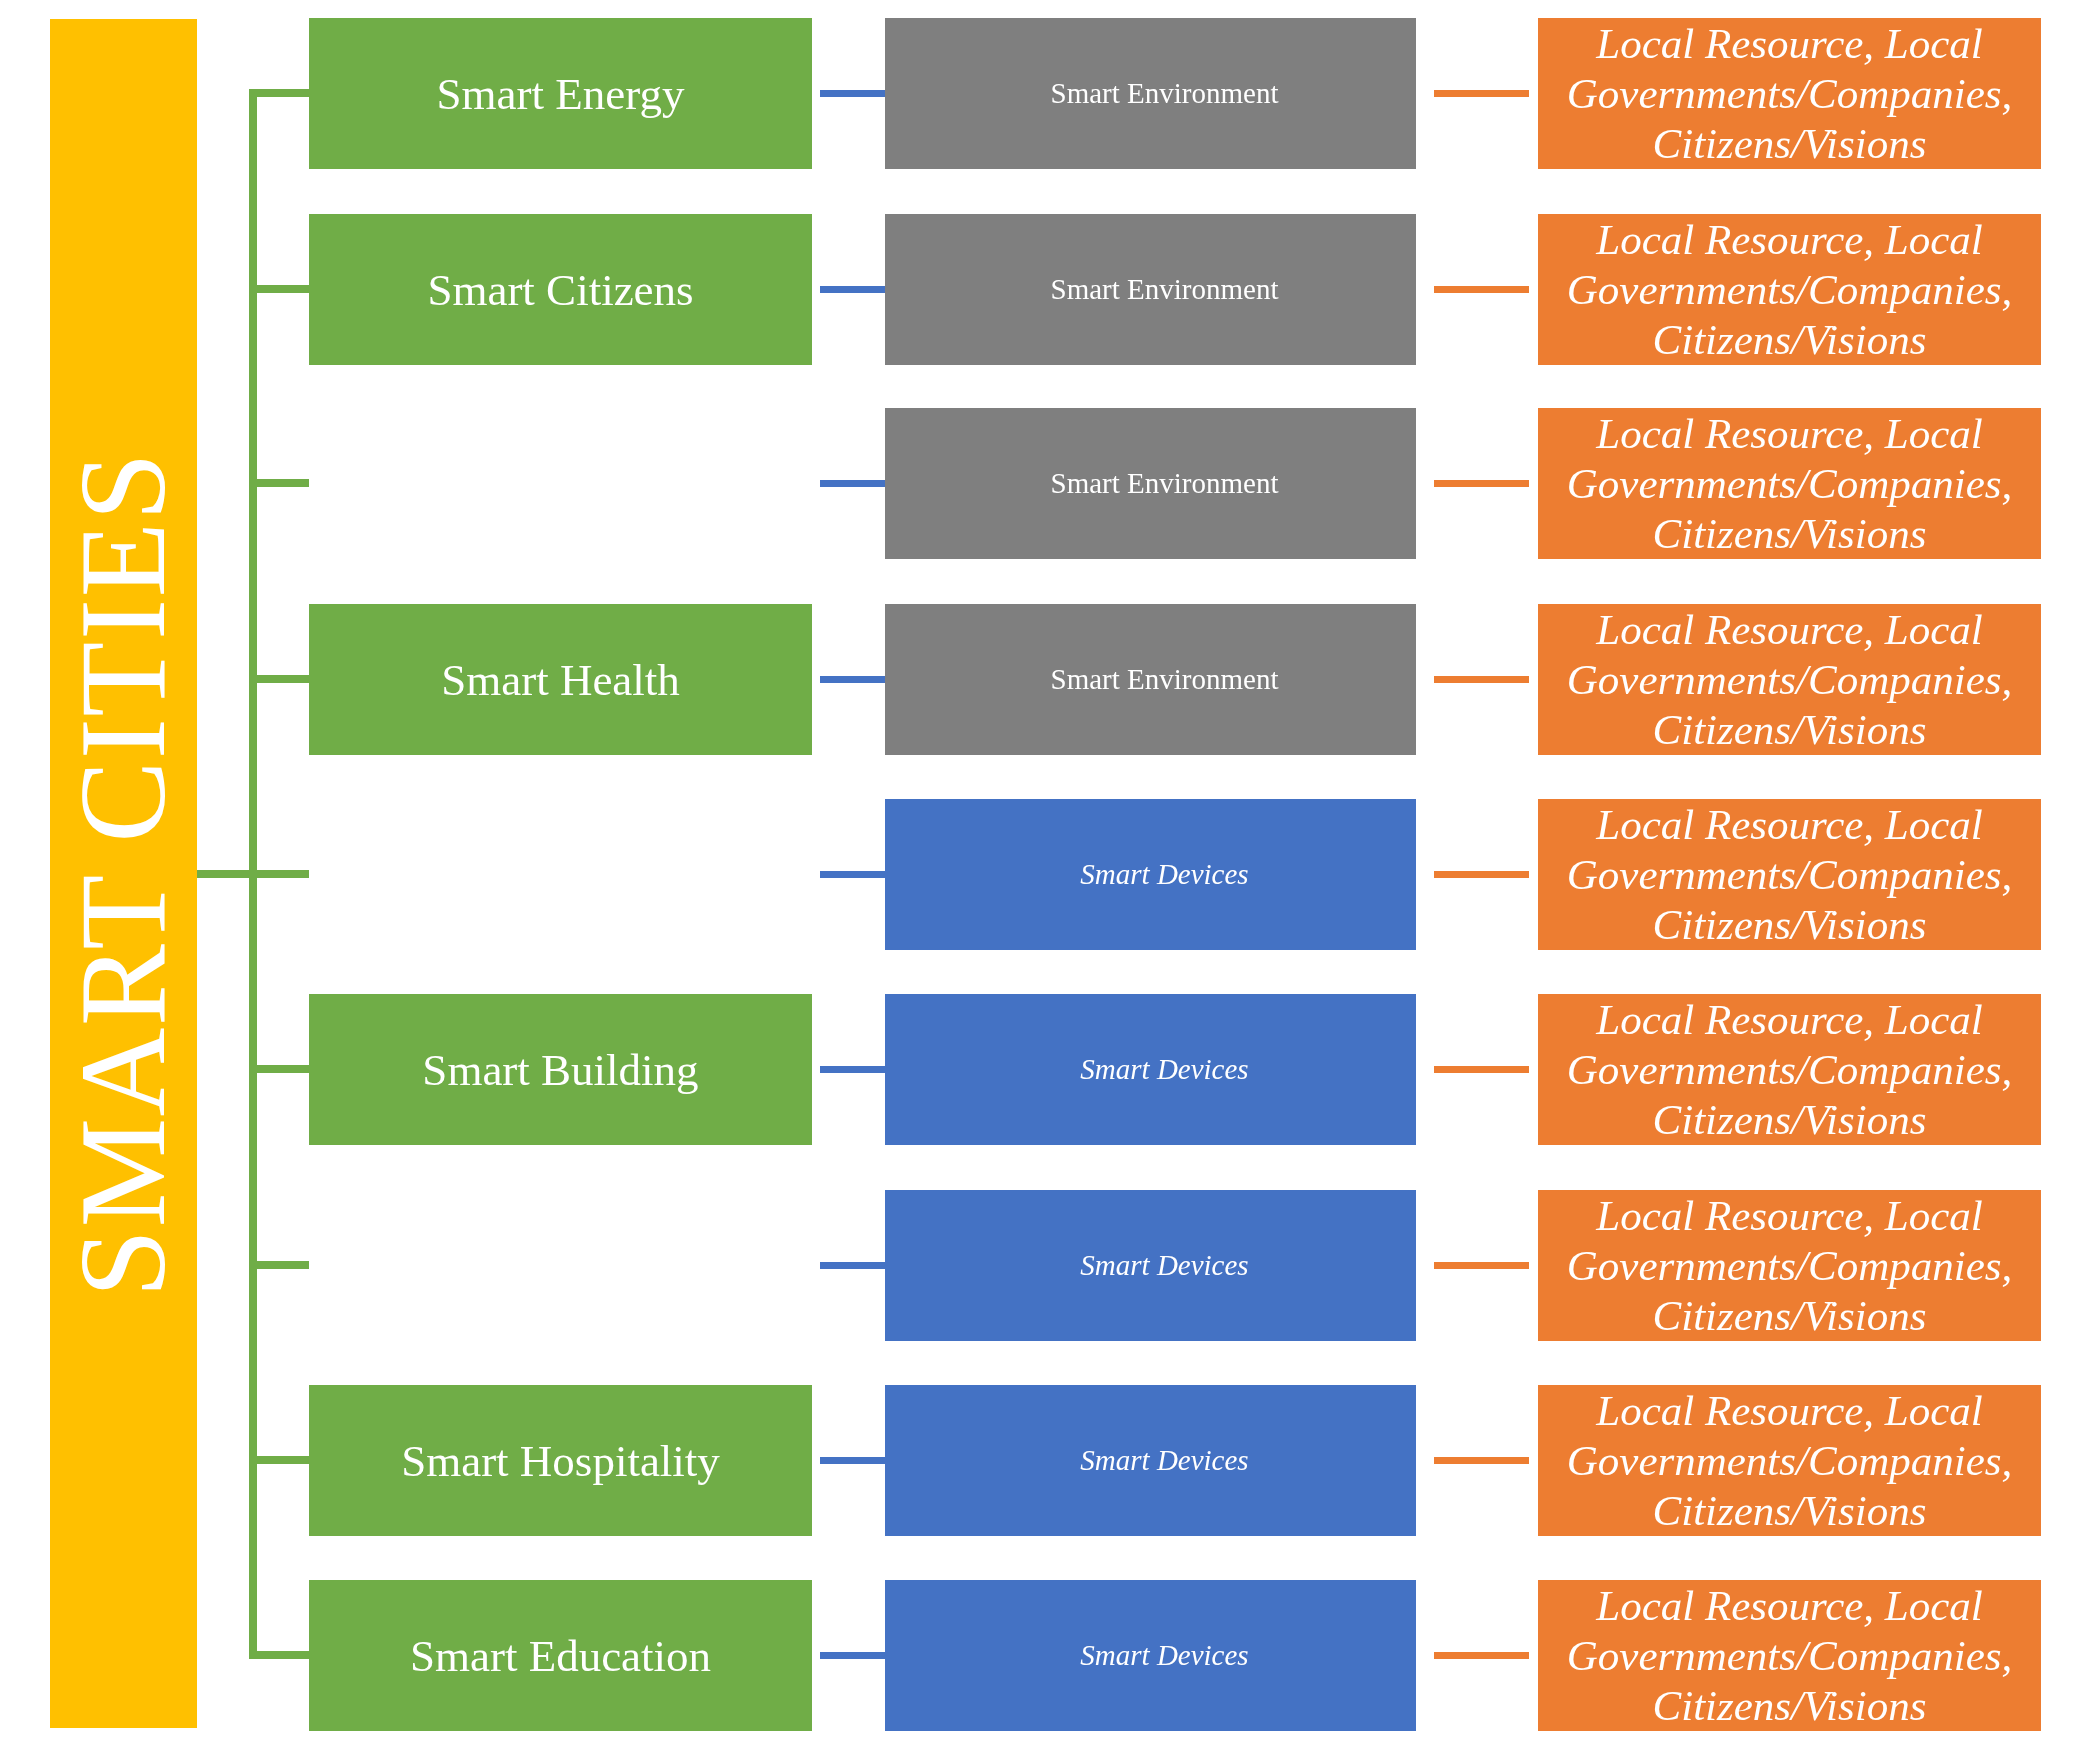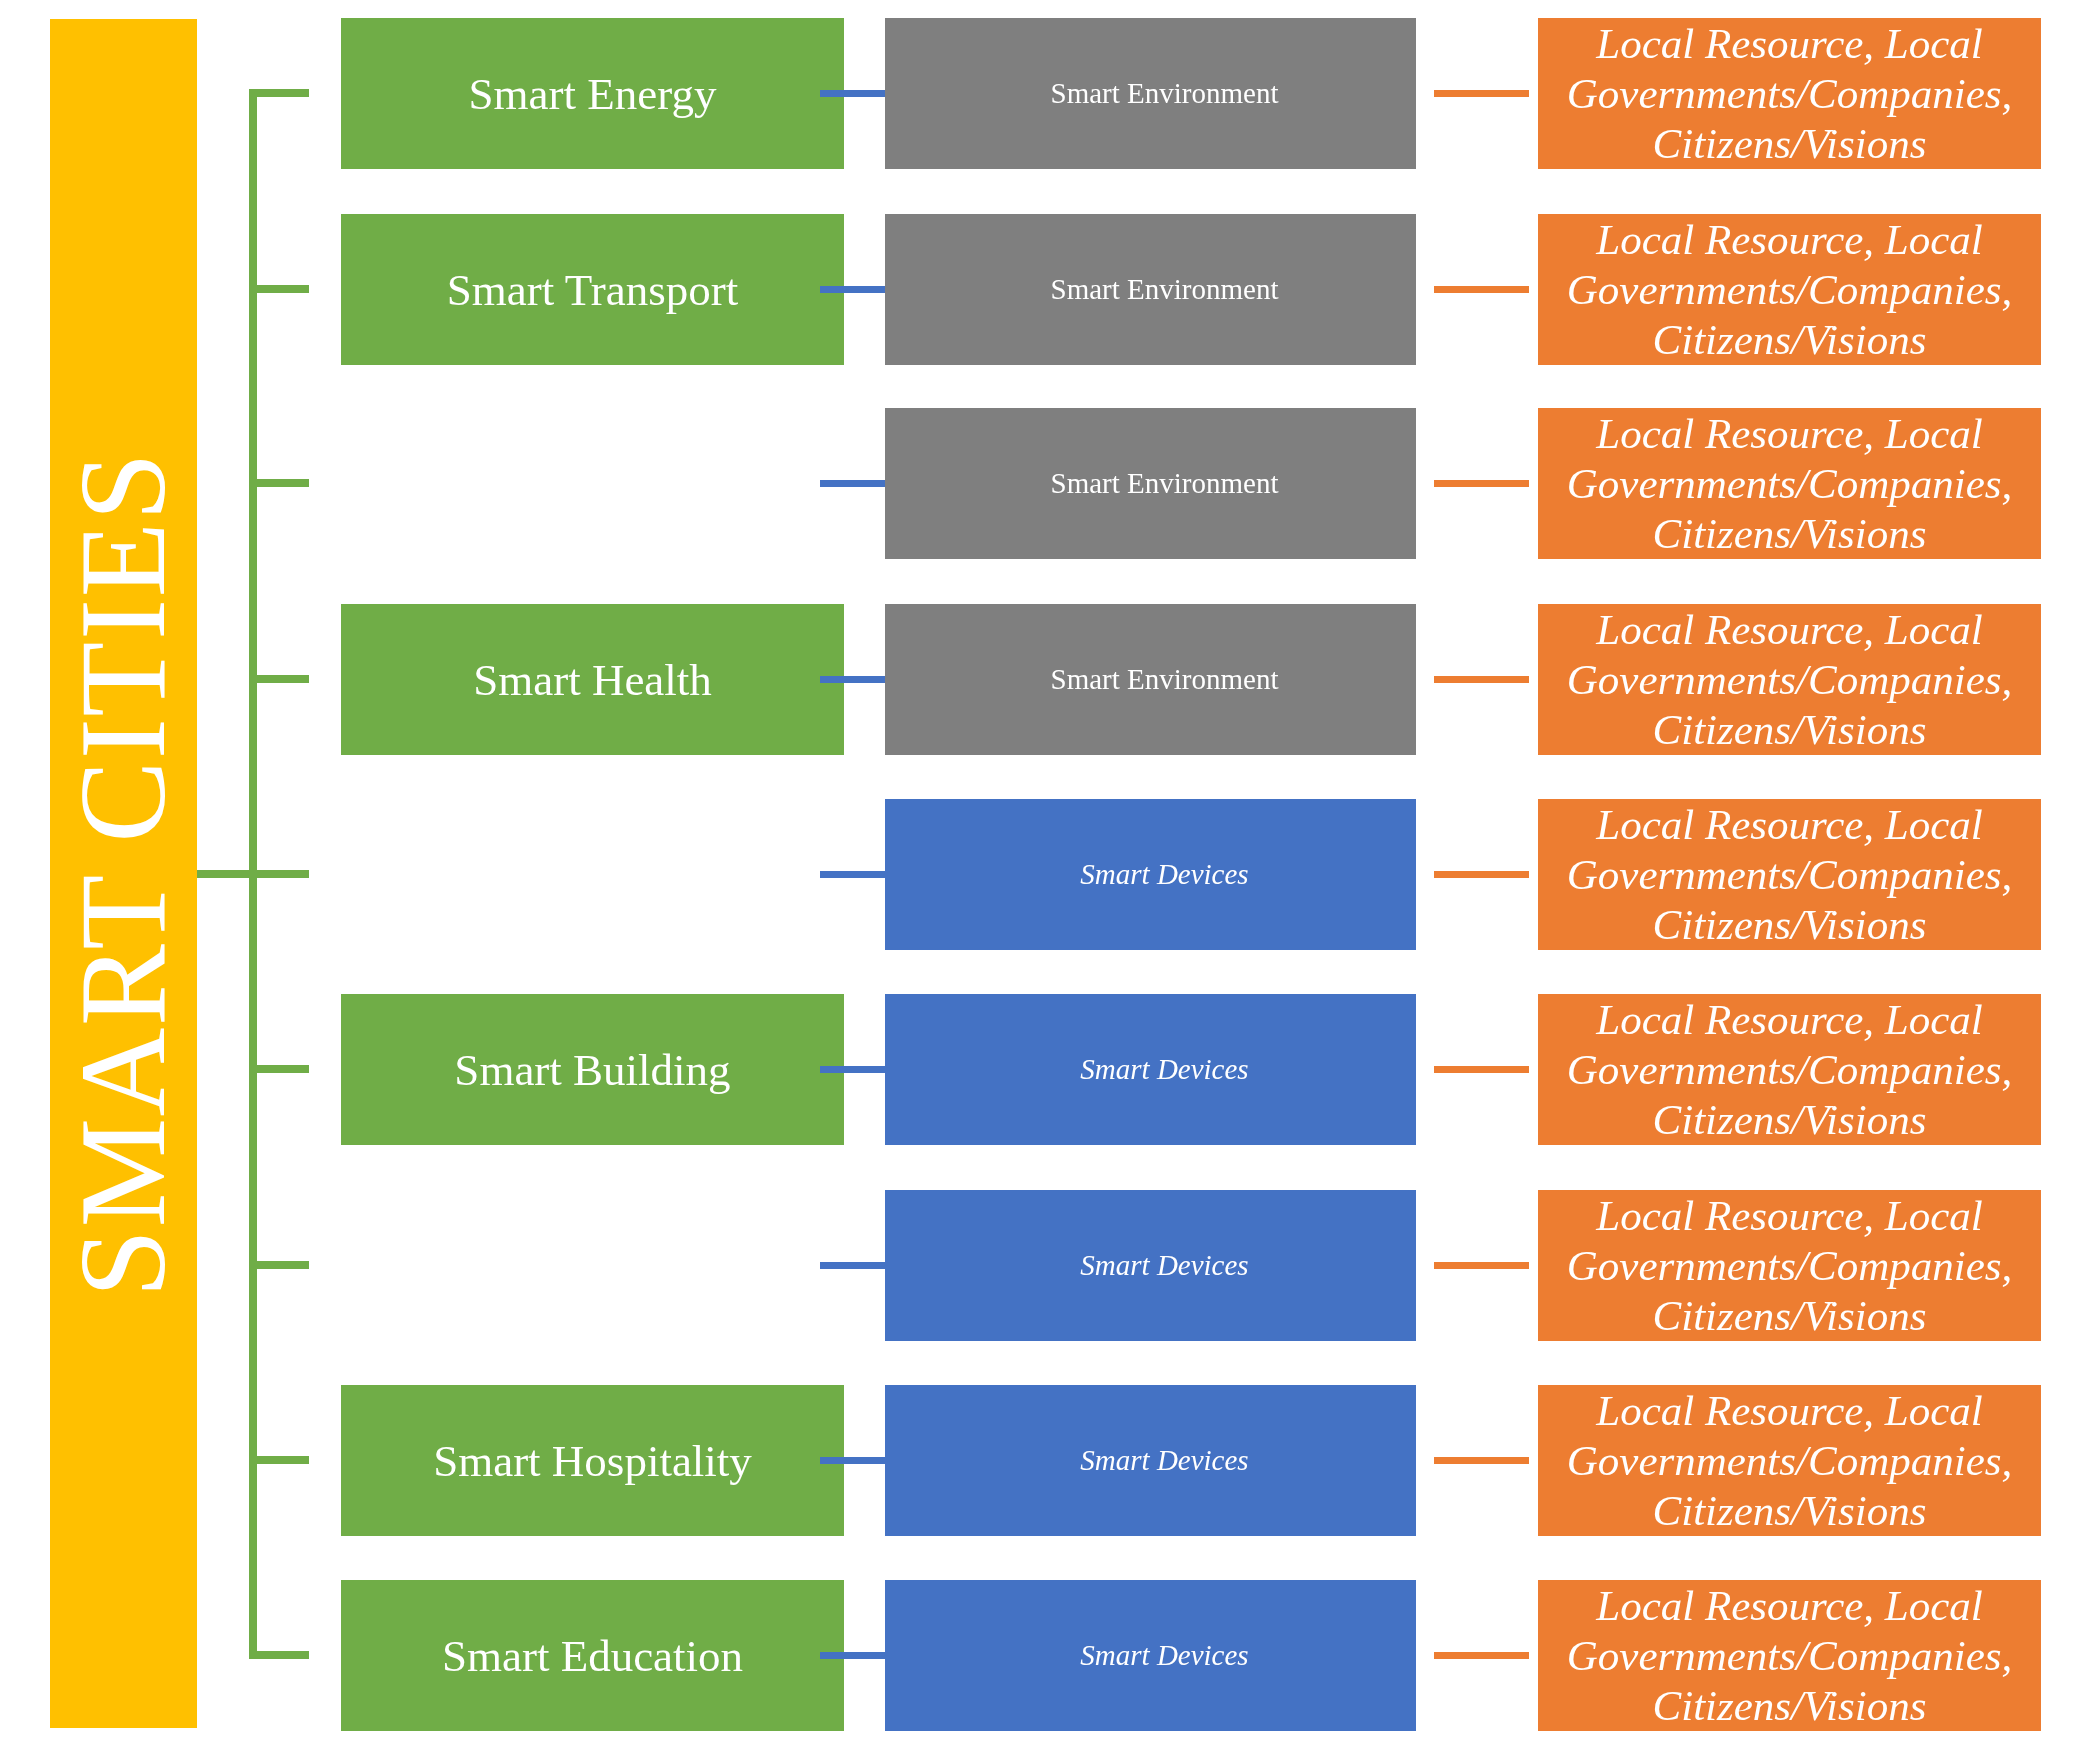--- a/index.html
+++ b/index.html
@@ -27,21 +27,21 @@
   .trunk{position:absolute;left:197px;top:870px;width:111px;height:8.2px;background:#70AD47;}
   .spine{position:absolute;left:249px;top:89px;width:8.2px;height:1570px;background:#70AD47;}
   
   .row{position:absolute;left:0;width:2076px;height:151px;}
   .stub{position:absolute;left:249px;top:71px;width:60px;height:8.2px;background:#70AD47;}
   .box{
     position:absolute;top:0;height:151px;width:503px;
     display:flex;align-items:center;justify-content:center;
     text-align:center;color:#ffffff;
   }
-  .box.left{left:309px;background:#70AD47;font-size:45px;margin-left:32px;}
+  .box.left{left:309px;background:#70AD47;font-size:45px;}
   .box.mid{left:885px;font-size:29px;padding-left:28px;}
   .box.mid.gray{background:#7F7F7F;}
   .box.mid.blue{background:#4472C4;font-style:italic;}
   .box.right{left:1538px;background:#ED7D31;font-size:43px;line-height:50px;padding:0 6.5px;width:490px;font-style:italic;}
   .link{position:absolute;top:72px;height:7.4px;}
   .link.blue{left:820px;width:94px;background:#4472C4;}
   .link.orange{left:1434px;width:95px;background:#ED7D31;}
 </style>
 </head>
 <body>
@@ -66,21 +66,21 @@
       </div>
     <div class="link orange"></div>
     <div class="box right">
         <span>Local Resource, Local Governments/Companies, Citizens/Visions</span>
       </div>
   </div>
 
   <div class="row" style="top:214px">
     <div class="stub"></div>
     <div class="box left">
-        <span>Smart Transport</span>
+        <span>Smart Citizens</span>
       </div>
     <div class="link blue"></div>
     <div class="box mid gray">
         <span>Smart Environment</span>
       </div>
     <div class="link orange"></div>
     <div class="box right">
         <span>Local Resource, Local Governments/Companies, Citizens/Visions</span>
       </div>
   </div>

